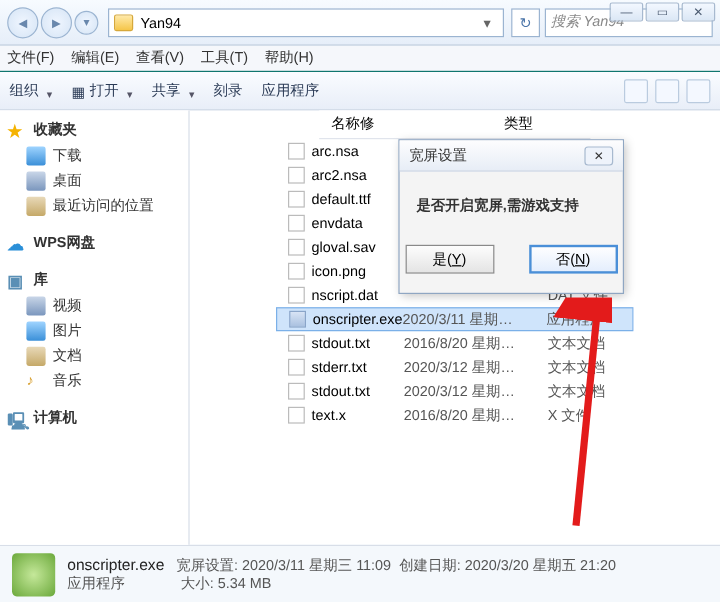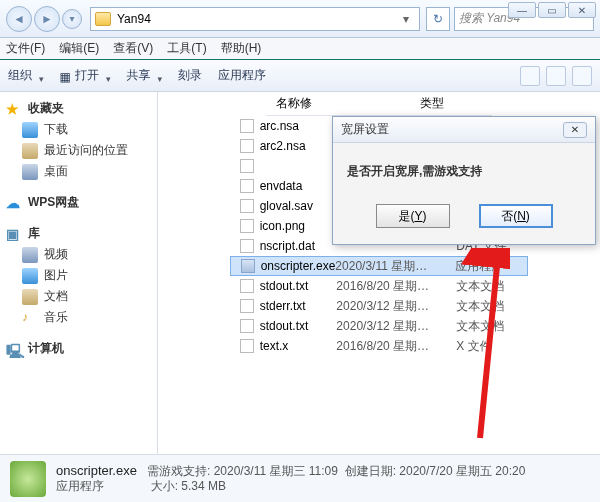--- a/index.html
+++ b/index.html
@@ -58,21 +58,21 @@
 .cell-date { width: 120px; color: #555; white-space: nowrap; overflow: hidden; }
 .cell-type { width: 72px; color: #555; white-space: nowrap; overflow: hidden; }
 
 
 .details { height: 48px; border-top: 1px solid #d8dee8; background: #f4f8fc; display: flex; align-items: center; padding: 4px 10px; gap: 10px; }
 .thumb { width: 36px; height: 36px; background: radial-gradient(#c5e89a,#6aa83a); border-radius: 4px; }
 .det-text { line-height: 15px; color: #555; }
 .det-title { color: #222; font-size: 13px; }
 
 
-.dialog { position: absolute; left: 332px; top: 116px; width: 264px; background: #f4f4f4; border: 1px solid #8fa6c2; box-shadow: 2px 2px 8px rgba(0,0,0,.25); }
+.dialog { position: absolute; left: 332px; top: 116px; width: 188px; background: #f4f4f4; border: 1px solid #8fa6c2; box-shadow: 2px 2px 8px rgba(0,0,0,.25); }
 .dlg-title { height: 26px; background: linear-gradient(#fdfdfe,#e7edf6); border-bottom: 1px solid #cbd5e4; display: flex; align-items: center; padding: 0 8px; color: #333; }
 .dlg-close { margin-left: auto; width: 24px; height: 16px; border: 1px solid #a7b9cf; background: #eef3fb; border-radius: 3px; display: flex; align-items: center; justify-content: center; font-size: 10px; }
 .dlg-body { padding: 20px 14px 16px; color: #333; font-weight: bold; }
 .dlg-btns { display: flex; justify-content: center; padding: 8px 0 16px; }
 .dlg-btn { width: 74px; height: 24px; border: 1px solid #8a8a8a; background: linear-gradient(#fdfdfd,#e4e4e4); display: flex; align-items: center; justify-content: center; }
 .dlg-btn.focus { border: 2px solid #4a8fd8; background: linear-gradient(#fefeff,#e4eefd); margin-left: 29px; }
 
 
 .arrow { position: absolute; left: 390px; top: 248px; width: 120px; height: 200px; pointer-events: none; }
 
@@ -136,26 +136,26 @@
     <div class="side-group">
       <div class="side-head">
           <span class="ico ico-star">★</span>
           <span>收藏夹</span>
         </div>
       <div class="side-item">
           <span class="ico ico-dl"></span>
           <span>下载</span>
         </div>
       <div class="side-item">
+          <span class="ico ico-desk"></span>
+          <span>桌面</span>
+        </div>
+      <div class="side-item">
           <span class="ico ico-recent"></span>
           <span>最近访问的位置</span>
-        </div>
-      <div class="side-item">
-          <span class="ico ico-desk"></span>
-          <span>桌面</span>
         </div>
     </div>
     <div class="side-group">
       <div class="side-head">
           <span class="ico ico-wps">☁</span>
           <span>WPS网盘</span>
         </div>
     </div>
     <div class="side-group">
       <div class="side-head">
@@ -201,20 +201,21 @@
           <span class="cell-type">NSA 文件</span>
         </div>
         <div class="row">
           <span class="file-ico"></span>
           <span class="cell-name">arc2.nsa</span>
           <span class="cell-date"></span>
           <span class="cell-type">NSA 文件</span>
         </div>
         <div class="row">
           <span class="file-ico"></span>
+          <span class="cell-name">default.ttf</span>
           <span class="cell-date"></span>
           <span class="cell-type">TrueType</span>
         </div>
         <div class="row">
           <span class="file-ico"></span>
           <span class="cell-name">envdata</span>
           <span class="cell-date"></span>
           <span class="cell-type">文件</span>
         </div>
         <div class="row">
@@ -266,22 +267,22 @@
           <span class="cell-type">X 文件</span>
         </div>
       </div>
   </div>
 </div>
 
 <div class="details">
   <div class="thumb"></div>
   <div class="det-text">
     <div><span class="det-title">onscripter.exe</span>
-      &nbsp;&nbsp;<span>需游戏支持:</span> <span>2020/3/11 星期三 11:09</span>
-      &nbsp;<span>创建日期:</span> <span>2020/7/20 星期五 20:20</span>
+      &nbsp;&nbsp;<span>宽屏设置:</span> <span>2020/3/11 星期三 11:09</span>
+      &nbsp;<span>创建日期:</span> <span>2020/3/20 星期五 21:20</span>
     </div>
     <div><span>应用程序</span>
       &nbsp;&nbsp;&nbsp;&nbsp;&nbsp;&nbsp;&nbsp;&nbsp;&nbsp;&nbsp;&nbsp;&nbsp;
       <span>大小: 5.34 MB</span></div>
   </div>
 </div>
 
 <div class="dialog">
   <div class="dlg-title">
     <span>宽屏设置</span>

